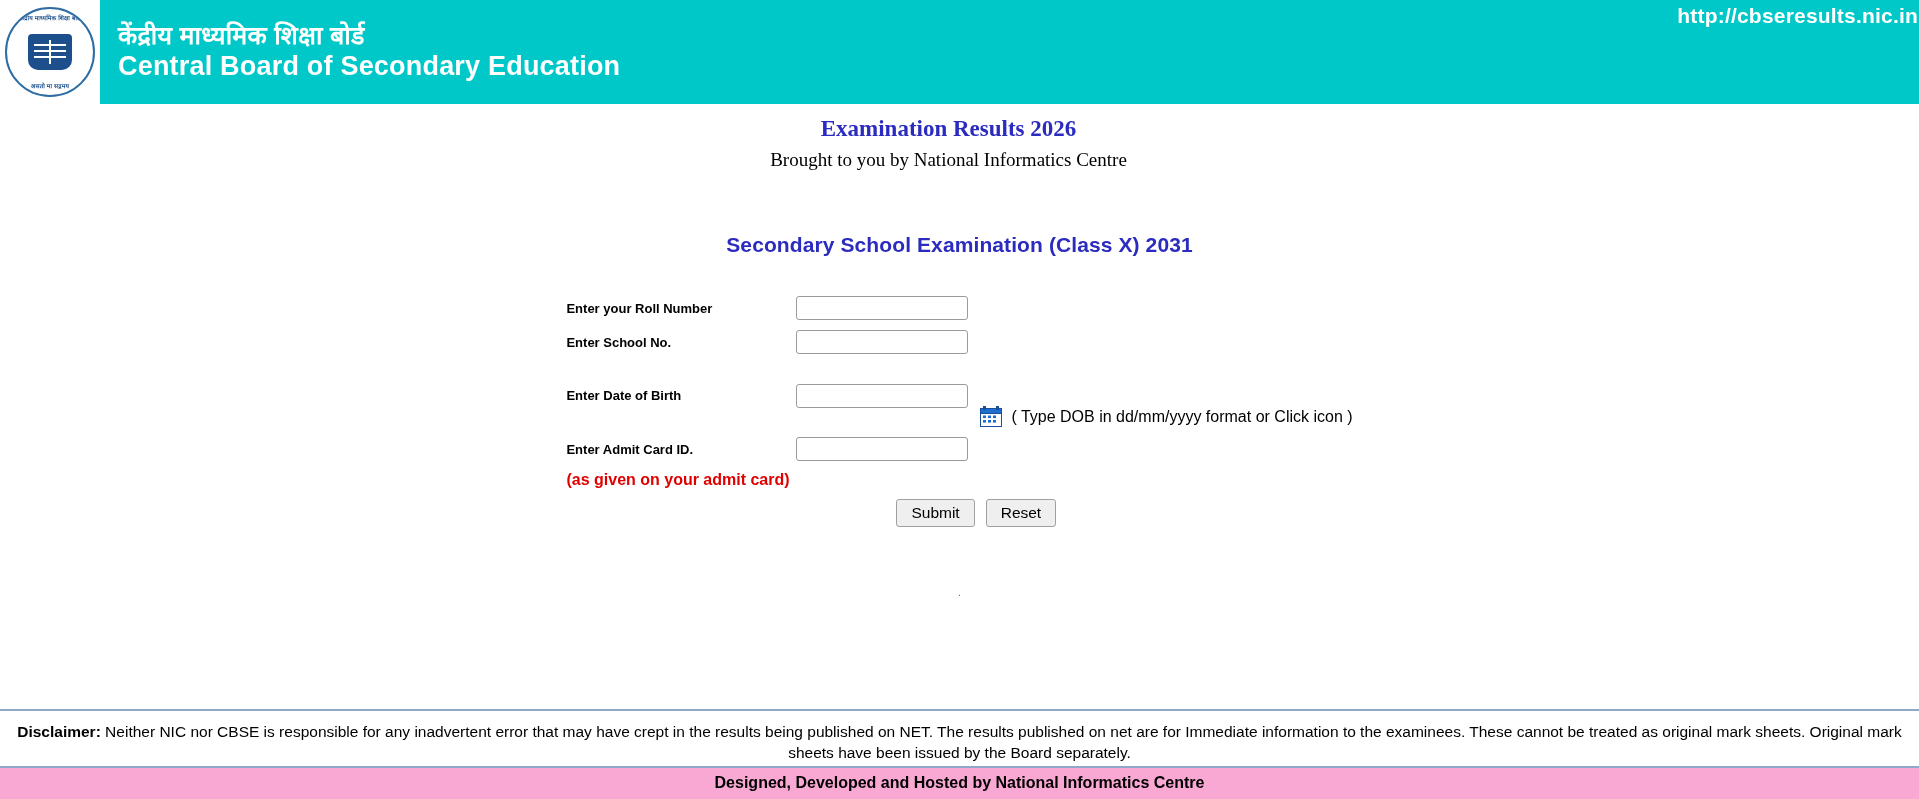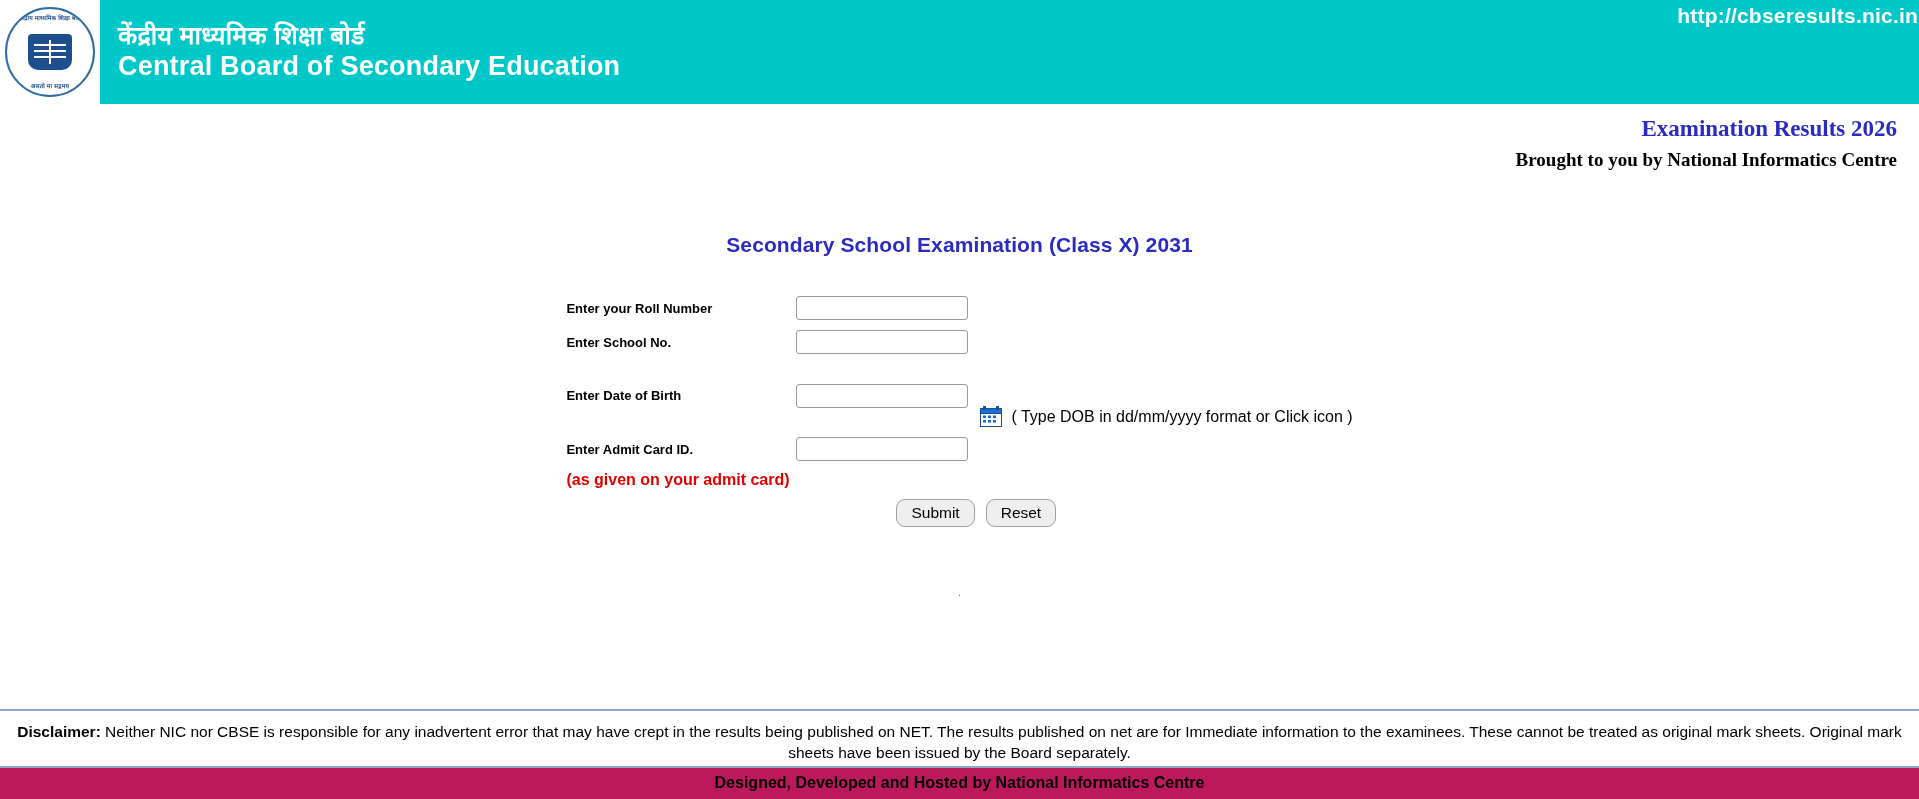--- a/index.html
+++ b/index.html
@@ -106,34 +106,34 @@
     top: 4px;
     color: #ffffff;
     font-size: 21px;
     font-weight: bold;
     letter-spacing: .2px;
     text-decoration: none;
   }
 
   
   .subheader {
-    text-align: right;
+    text-align: center;
     padding-right: 22px;
     padding-top: 12px;
   }
   .exam-results-title {
     color: #2b2bbf;
     font-size: 23px;
     font-weight: bold;
     font-family: "Liberation Serif", serif;
   }
   .brought-by {
     color: #000000;
     font-size: 19px;
-    font-weight: bold;
+    font-weight: normal;
     font-family: "Liberation Serif", serif;
     margin-top: 7px;
   }
 
   
   .main {
     padding-top: 62px;
   }
   .exam-heading {
     text-align: center;
@@ -207,21 +207,21 @@
     display: flex;
     gap: 11px;
     padding-left: 100px;
   }
   .btn {
     font-family: "Liberation Sans", sans-serif;
     font-size: 15.5px;
     padding: 4px 14px;
     background: #efefef;
     border: 1px solid #a0a0a0;
-    border-radius: 9px;
+    border-radius: 3px;
     color: #000000;
     cursor: pointer;
   }
   .tiny-dot {
     text-align: center;
     color: #777;
     font-size: 11px;
     margin-top: 54px;
   }
 
@@ -237,21 +237,21 @@
   }
   .disclaimer {
     padding: 11px 14px 3px 14px;
     text-align: center;
     font-size: 15.5px;
     color: #000000;
     line-height: 1.32;
   }
   .disclaimer b { font-weight: bold; }
   .designed-bar {
-    background: #be185d;
+    background: #f9a8d4;
     border-top: 2px solid #8fa8c8;
     text-align: center;
     font-size: 16px;
     font-weight: bold;
     color: #000000;
     padding: 6px 0 7px 0;
   }
 </style>
 </head>
 <body>

